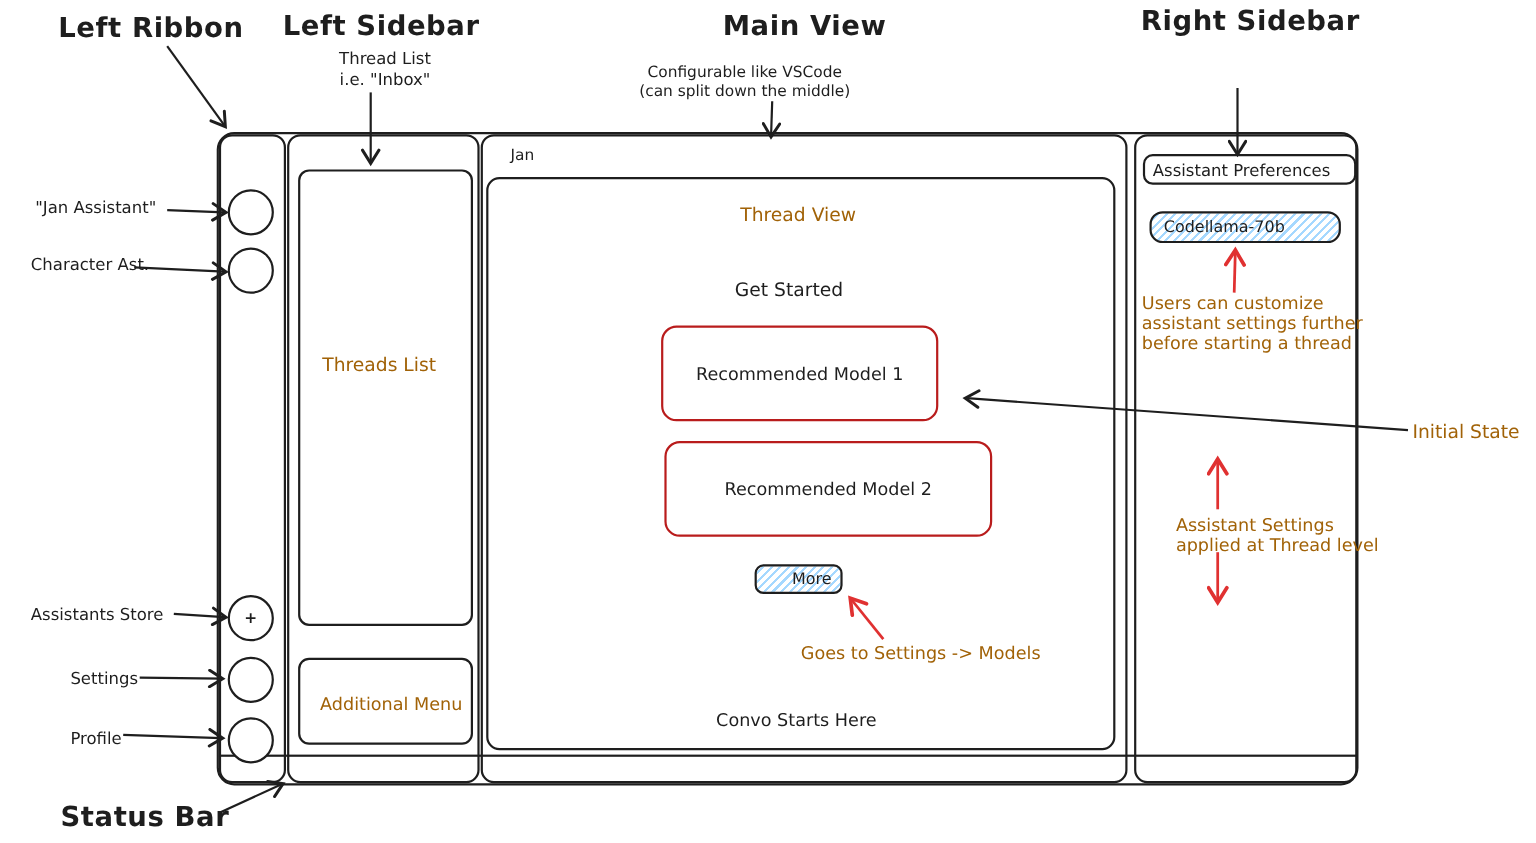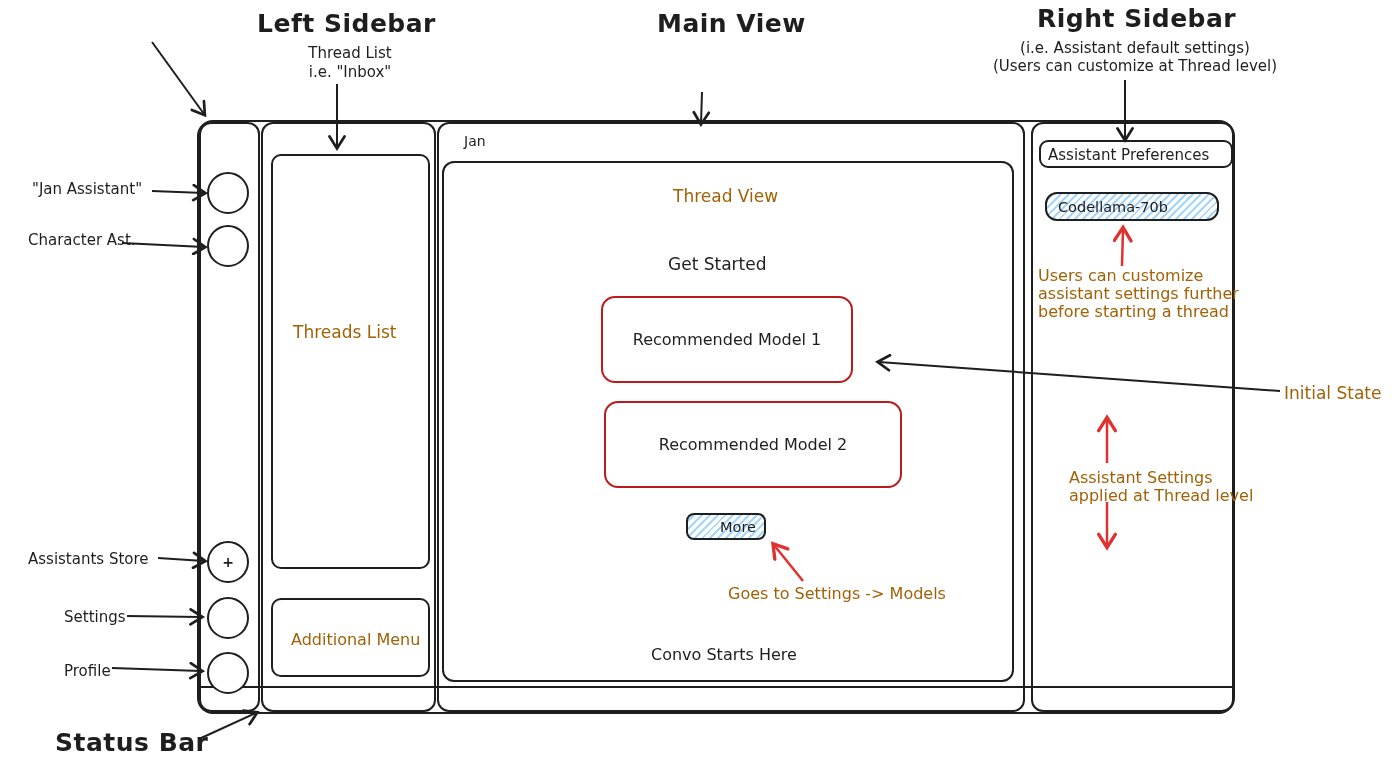--- a/index.html
+++ b/index.html
@@ -96,34 +96,35 @@
     <div>before starting a thread</div>
   </div>
 
   <div class="abs red redlbl" style="left:1069px;top:469px;line-height:18px;">
     <div>Assistant Settings</div>
     <div>applied at Thread level</div>
   </div>
 
   <div class="abs red redlbl" style="left:1284px;top:383px;font-size:17px;">Initial State</div>
 
+  <div class="abs title" style="left:53px;top:11px;">Left Ribbon</div>
 
   <div class="abs title" style="left:257px;top:9px;">Left Sidebar</div>
   <div class="abs sub" style="left:270px;top:44px;width:160px;">
     <div>Thread List</div>
     <div>i.e. "Inbox"</div>
   </div>
 
   <div class="abs title" style="left:657px;top:9px;">Main View</div>
+  <div class="abs sub" style="left:577px;top:58px;width:200px;font-size:14px;line-height:17px;">
+    <div>Configurable like VSCode</div>
+    <div>(can split down the middle)</div>
+  </div>
 
   <div class="abs title" style="left:1037px;top:4px;">Right Sidebar</div>
-  <div class="abs sub" style="left:985px;top:39px;width:300px;line-height:18px;">
-    <div>(i.e. Assistant default settings)</div>
-    <div>(Users can customize at Thread level)</div>
-  </div>
 
   <div class="abs title" style="left:55px;top:728px;">Status Bar</div>
 
   <div class="abs lbl" style="left:32px;top:180px;">"Jan Assistant"</div>
   <div class="abs lbl" style="left:28px;top:231px;">Character Ast.</div>
   <div class="abs lbl" style="left:28px;top:550px;">Assistants Store</div>
   <div class="abs lbl" style="left:64px;top:608px;">Settings</div>
   <div class="abs lbl" style="left:64px;top:662px;">Profile</div>
 
   <svg class="overlay" width="1396" height="766" viewBox="0 0 1396 766">

